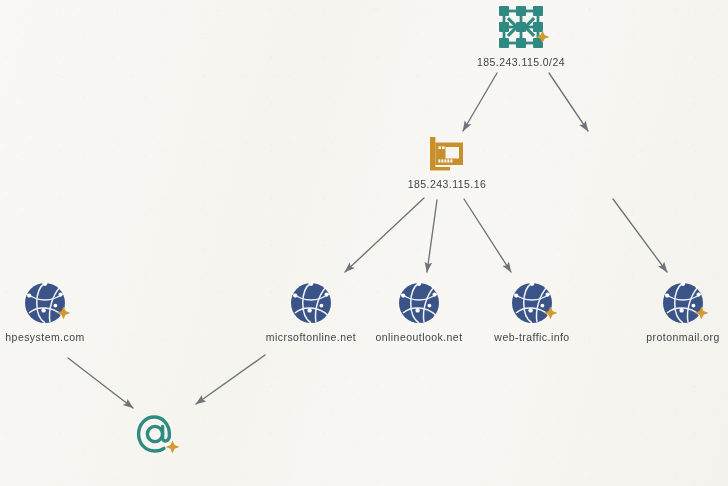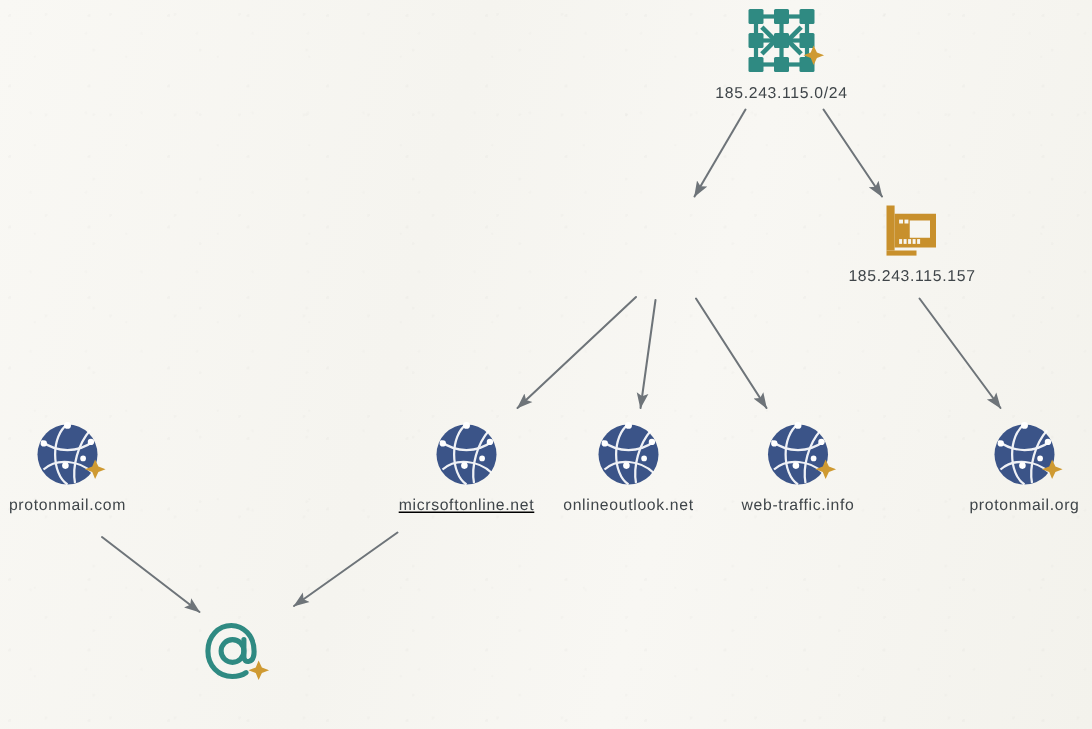--- a/index.html
+++ b/index.html
@@ -124,43 +124,43 @@
       </svg>
       <span class="pin" style="left:36px; top:23px;">
         <svg width="18" height="18" viewBox="0 0 18 18" aria-hidden="true">
           <path d="M9.4 2.4 L11.6 7.0 L16.4 8.9 L11.6 10.7 L9.4 15.3 L7.5 10.7 L2.6 8.9 L7.5 7.0 Z" fill="#cf9a32"></path>
         </svg>
       </span>
     </span>
     <span class="node-label">185.243.115.0/24</span>
   </div>
 
-
-  <div class="node" style="left:608px; top:135px;">
+  <div class="node" style="left:447px; top:135px;">
     <span class="node-icon">
       <svg width="42" height="38" viewBox="0 0 42 38" aria-hidden="true">
         <g fill="#c8902c">
           <path d="M4 2 L9.4 2 L9.4 32 L4 32 Z"></path>
           <path d="M9.4 7.5 L37 7.5 L37 30 L9.4 30 Z"></path>
           <rect x="4" y="32" width="20" height="3.4"></rect>
         </g>
         <rect x="19.5" y="12" width="13.5" height="11.5" fill="#f7f6f1"></rect>
         <g fill="#f7f6f1">
           <rect x="12.4" y="11.4" width="2.6" height="2.6"></rect>
           <rect x="16.0" y="11.4" width="2.6" height="2.6"></rect>
           <rect x="12.4" y="24.4" width="2.0" height="3.2"></rect>
           <rect x="15.4" y="24.4" width="2.0" height="3.2"></rect>
           <rect x="18.4" y="24.4" width="2.0" height="3.2"></rect>
           <rect x="21.4" y="24.4" width="2.0" height="3.2"></rect>
           <rect x="24.4" y="24.4" width="2.0" height="3.2"></rect>
         </g>
       </svg>
     </span>
-    <span class="node-label">185.243.115.157</span>
-  </div>
+    <span class="node-label">185.243.115.16</span>
+  </div>
+
 
   <div class="node" style="left:45px; top:280px;">
     <span class="node-icon">
       <svg width="46" height="46" viewBox="0 0 46 46" aria-hidden="true">
         <circle cx="23" cy="23" r="20" fill="#3b5488"></circle>
         <g fill="none" stroke="#ffffff" stroke-width="1.5" opacity="0.92">
           <path d="M23 3 C12 10, 12 36, 23 43"></path>
           <path d="M5.5 14 C16 22, 30 22, 40.5 14"></path>
           <path d="M7 33 C16 25, 31 27, 39.5 35"></path>
           <path d="M38 7 C30 16, 26 31, 28 42"></path>
@@ -172,24 +172,24 @@
           <circle cx="21.6" cy="30.4" r="2.2"></circle>
           <circle cx="33.4" cy="25.6" r="1.9"></circle>
         </g>
       </svg>
       <span class="pin" style="left:32px; top:24px;">
         <svg width="18" height="18" viewBox="0 0 18 18" aria-hidden="true">
           <path d="M9.4 2.4 L11.6 7.0 L16.4 8.9 L11.6 10.7 L9.4 15.3 L7.5 10.7 L2.6 8.9 L7.5 7.0 Z" fill="#cf9a32"></path>
         </svg>
       </span>
     </span>
-    <span class="node-label">protonmail.com</span>
-  </div>
-
-  <div class="node" style="left:311px; top:280px;text-decoration:underline;">
+    <span class="node-label">hpesystem.com</span>
+  </div>
+
+  <div class="node" style="left:311px; top:280px;">
     <span class="node-icon">
       <svg width="46" height="46" viewBox="0 0 46 46" aria-hidden="true">
         <circle cx="23" cy="23" r="20" fill="#3b5488"></circle>
         <g fill="none" stroke="#ffffff" stroke-width="1.5" opacity="0.92">
           <path d="M23 3 C12 10, 12 36, 23 43"></path>
           <path d="M5.5 14 C16 22, 30 22, 40.5 14"></path>
           <path d="M7 33 C16 25, 31 27, 39.5 35"></path>
           <path d="M38 7 C30 16, 26 31, 28 42"></path>
         </g>
         <g fill="#ffffff">

